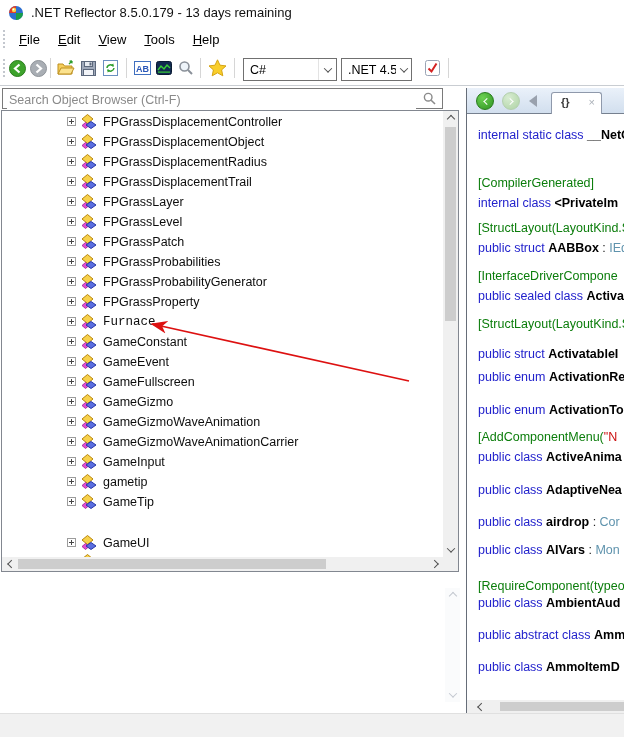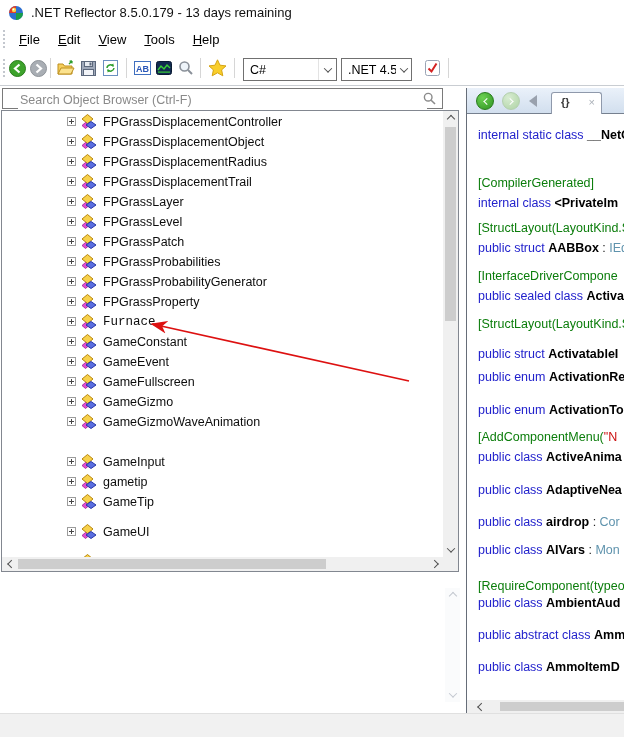--- a/index.html
+++ b/index.html
@@ -29,21 +29,21 @@
   .combo .cbtn{width:17px;height:100%;display:flex;align-items:center;justify-content:center;border-left:1px solid #e3e3e3;}
   .chev{display:inline-block;width:5px;height:5px;border-left:1.5px solid #505050;border-bottom:1.5px solid #505050;}
   .chev.down{transform:rotate(-45deg) translate(1px,-1px);}
   .chev.up{transform:rotate(135deg);}
   .chev.left{transform:rotate(45deg) translate(1px,-1px);}
   .chev.right{transform:rotate(225deg) translate(1px,-1px);}
   .chev.faded{border-color:#c2c7cf;}
 
   
   #searchbox{left:2px;top:88px;width:441px;height:21px;border:1px solid #7a7a7a;background:#fff;box-sizing:border-box;}
-  #search-input{position:absolute;left:15px;top:1px;width:405px;height:17px;border:0;outline:none;
+  #search-input{position:absolute;left:4px;top:1px;width:405px;height:17px;border:0;outline:none;
                 font-family:"Liberation Sans",sans-serif;font-size:12.5px;color:#333;}
   #search-input::placeholder{color:#8a8a8a;opacity:1;}
   #search-mag{position:absolute;right:6px;top:3px;}
 
   
   #treepanel{left:1px;top:110px;width:458px;height:462px;border:1px solid #828790;background:#fff;box-sizing:border-box;}
   #tree-rows{position:absolute;left:0;top:0;width:441px;height:446px;overflow:hidden;}
   .tree-row{position:absolute;left:0;width:441px;height:20px;}
   .tree-row .expand{position:absolute;left:65px;top:5px;width:9px;height:9px;box-sizing:border-box;
                     border:1px solid #9c9c9c;background:#fff;}
@@ -367,20 +367,29 @@
         </div>
         <div class="tree-row" style="top: 301px;">
           <span class="expand"></span>
           <span class="ticon"><svg viewBox="0 0 16 16" width="16" height="16">
               <polygon points="6.5,0.5 12,5 6.5,9.5 1,5" fill="#f7d14a" stroke="#b8860b" stroke-width="1"></polygon>
               <polygon points="4.5,8.5 8,11.5 4.5,14.5 1,11.5" fill="#e24fd0" stroke="#a01890" stroke-width="0.8"></polygon>
               <polygon points="10,7.5 15,11 10,14.5 5,11" fill="#5a6ee0" stroke="#2738a8" stroke-width="1"></polygon>
             </svg></span>
           <span class="tlabel">GameGizmoWaveAnimation</span>
         </div>
+        <div class="tree-row" style="top: 321px;">
+          <span class="expand"></span>
+          <span class="ticon"><svg viewBox="0 0 16 16" width="16" height="16">
+              <polygon points="6.5,0.5 12,5 6.5,9.5 1,5" fill="#f7d14a" stroke="#b8860b" stroke-width="1"></polygon>
+              <polygon points="4.5,8.5 8,11.5 4.5,14.5 1,11.5" fill="#e24fd0" stroke="#a01890" stroke-width="0.8"></polygon>
+              <polygon points="10,7.5 15,11 10,14.5 5,11" fill="#5a6ee0" stroke="#2738a8" stroke-width="1"></polygon>
+            </svg></span>
+          <span class="tlabel">GameGizmoWaveAnimationCarrier</span>
+        </div>
         <div class="tree-row" style="top: 341px;">
           <span class="expand"></span>
           <span class="ticon"><svg viewBox="0 0 16 16" width="16" height="16">
               <polygon points="6.5,0.5 12,5 6.5,9.5 1,5" fill="#f7d14a" stroke="#b8860b" stroke-width="1"></polygon>
               <polygon points="4.5,8.5 8,11.5 4.5,14.5 1,11.5" fill="#e24fd0" stroke="#a01890" stroke-width="0.8"></polygon>
               <polygon points="10,7.5 15,11 10,14.5 5,11" fill="#5a6ee0" stroke="#2738a8" stroke-width="1"></polygon>
             </svg></span>
           <span class="tlabel">GameInput</span>
         </div>
         <div class="tree-row" style="top: 361px;">
@@ -394,21 +403,21 @@
         </div>
         <div class="tree-row" style="top: 381px;">
           <span class="expand"></span>
           <span class="ticon"><svg viewBox="0 0 16 16" width="16" height="16">
               <polygon points="6.5,0.5 12,5 6.5,9.5 1,5" fill="#f7d14a" stroke="#b8860b" stroke-width="1"></polygon>
               <polygon points="4.5,8.5 8,11.5 4.5,14.5 1,11.5" fill="#e24fd0" stroke="#a01890" stroke-width="0.8"></polygon>
               <polygon points="10,7.5 15,11 10,14.5 5,11" fill="#5a6ee0" stroke="#2738a8" stroke-width="1"></polygon>
             </svg></span>
           <span class="tlabel">GameTip</span>
         </div>
-        <div class="tree-row" style="top: 411px;">
+        <div class="tree-row" style="top: 422px;">
           <span class="expand"></span>
           <span class="ticon"><svg viewBox="0 0 16 16" width="16" height="16">
               <polygon points="6.5,0.5 12,5 6.5,9.5 1,5" fill="#f7d14a" stroke="#b8860b" stroke-width="1"></polygon>
               <polygon points="4.5,8.5 8,11.5 4.5,14.5 1,11.5" fill="#e24fd0" stroke="#a01890" stroke-width="0.8"></polygon>
               <polygon points="10,7.5 15,11 10,14.5 5,11" fill="#5a6ee0" stroke="#2738a8" stroke-width="1"></polygon>
             </svg></span>
           <span class="tlabel">GameUI</span>
         </div>
         <div class="tree-row" style="top: 441px;">
           <span class="ticon"><svg viewBox="0 0 16 16" width="16" height="16">

